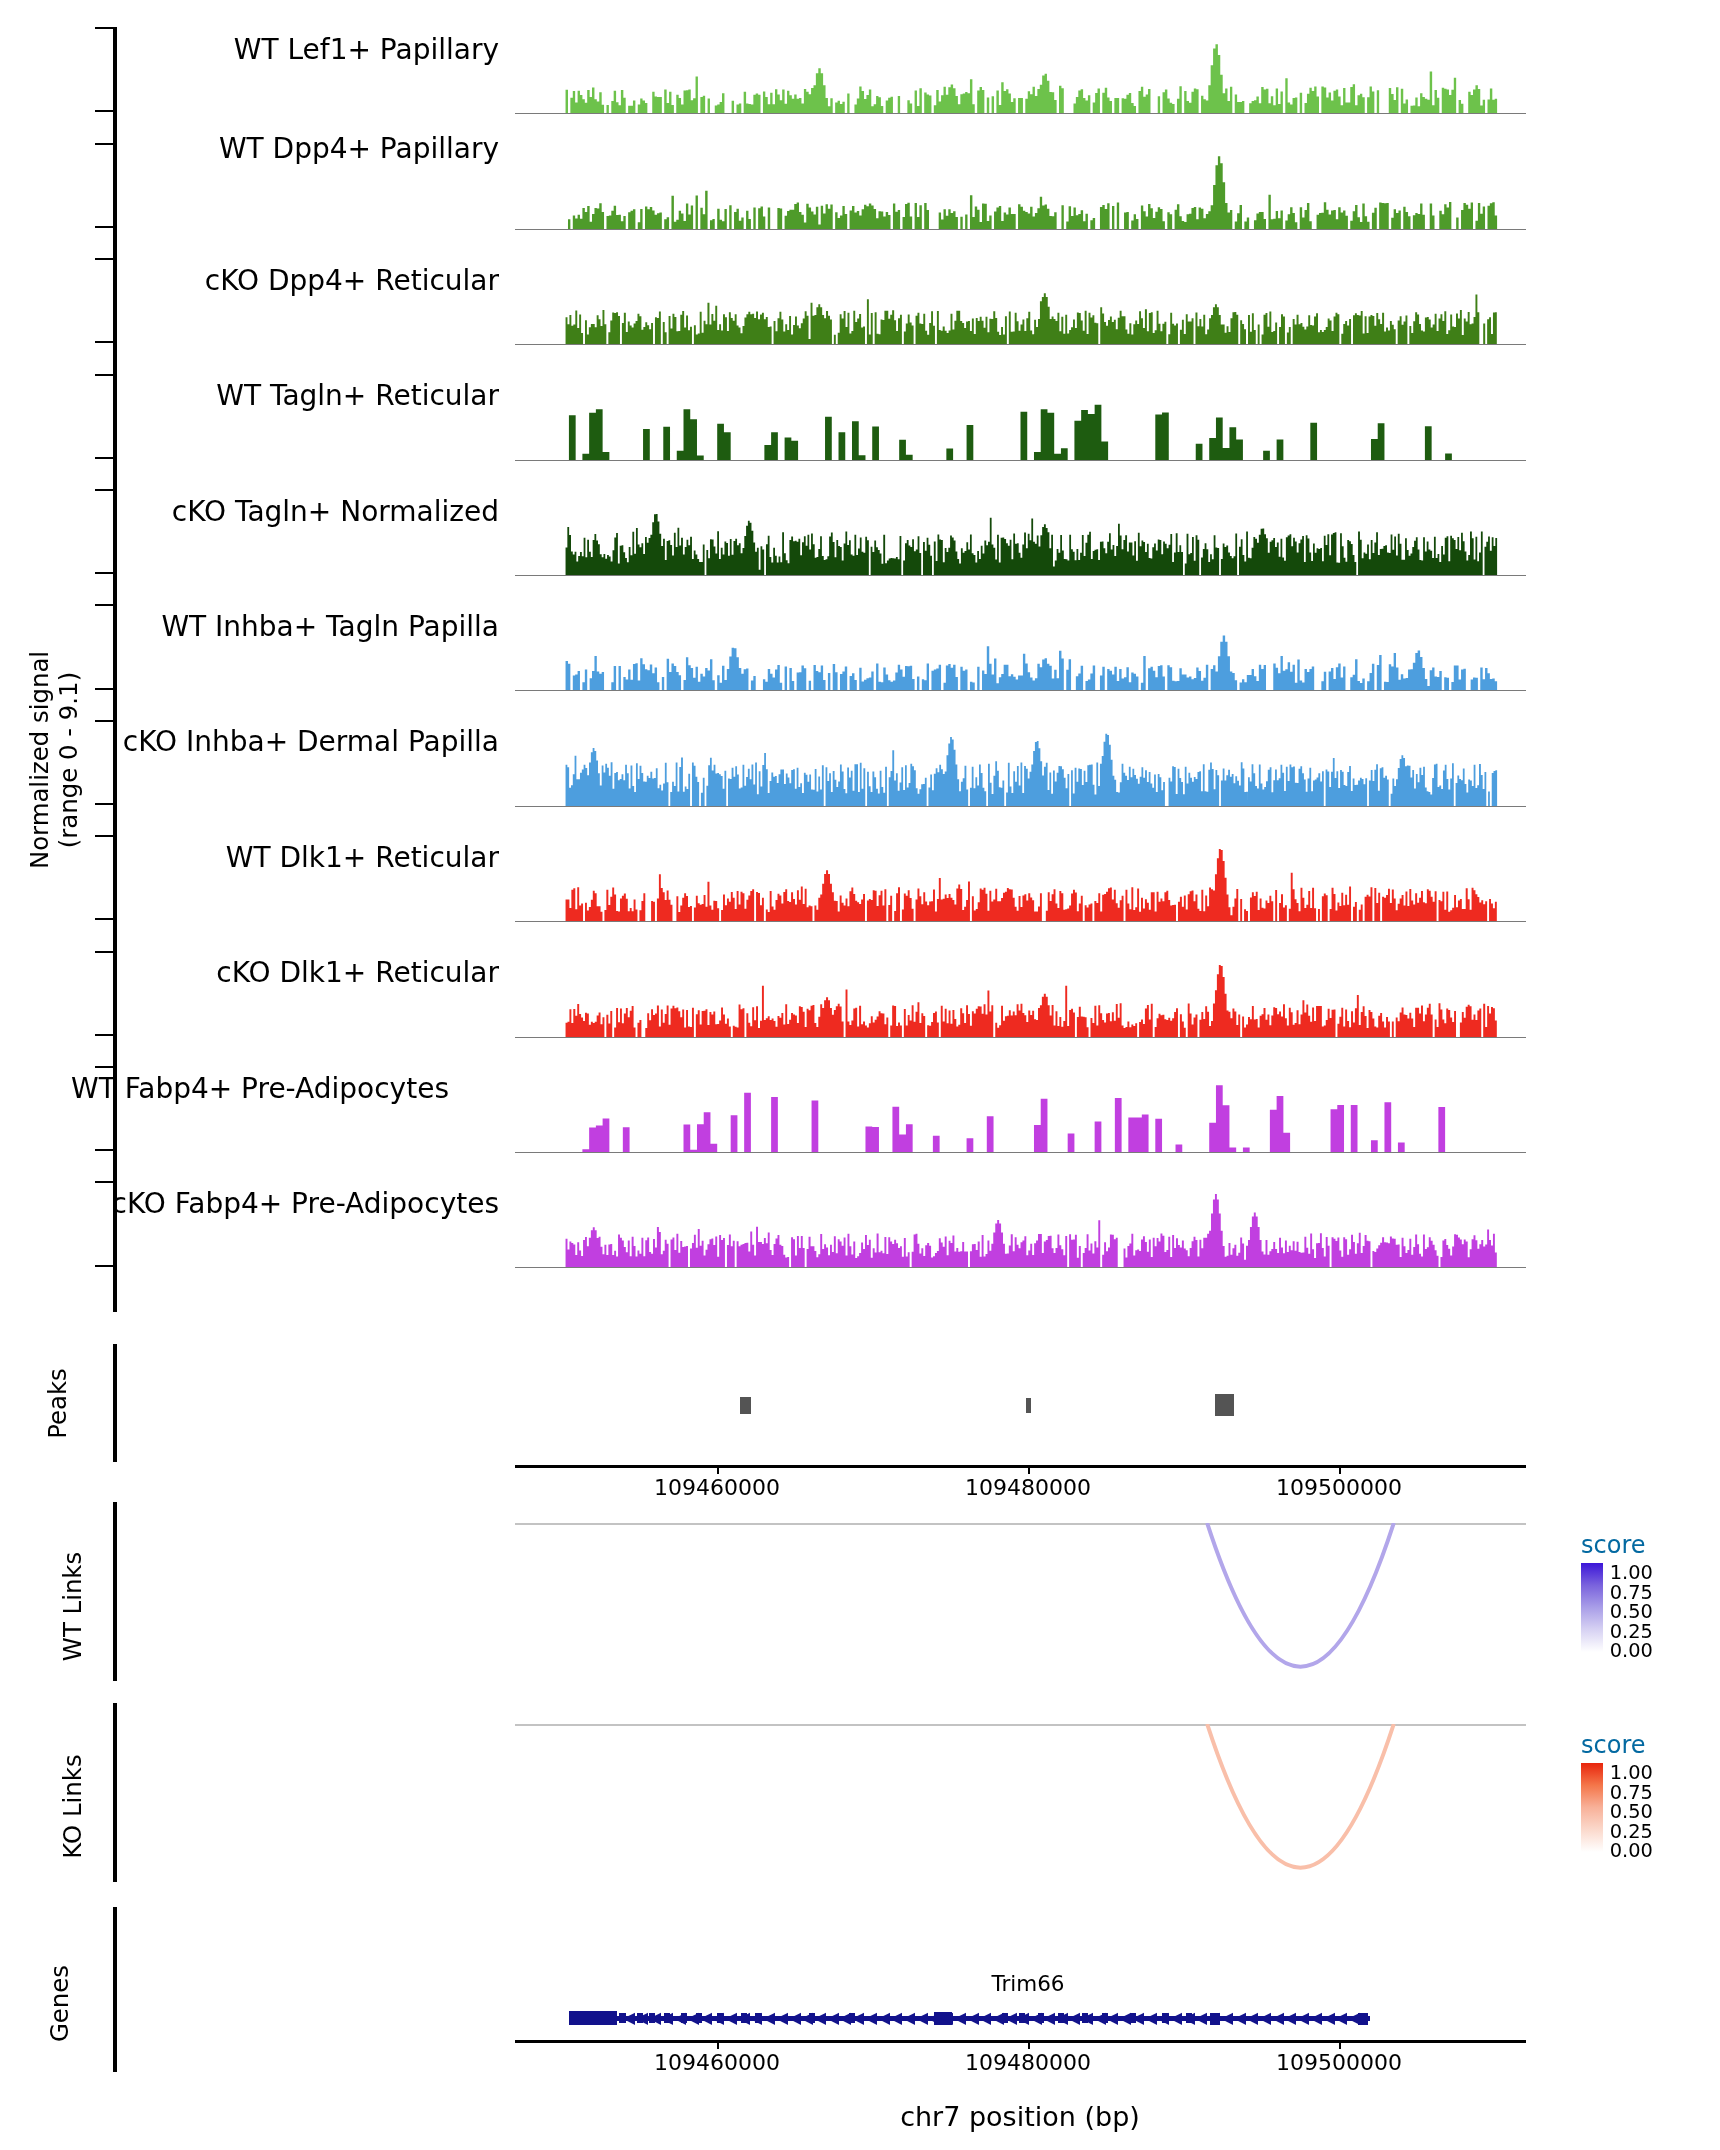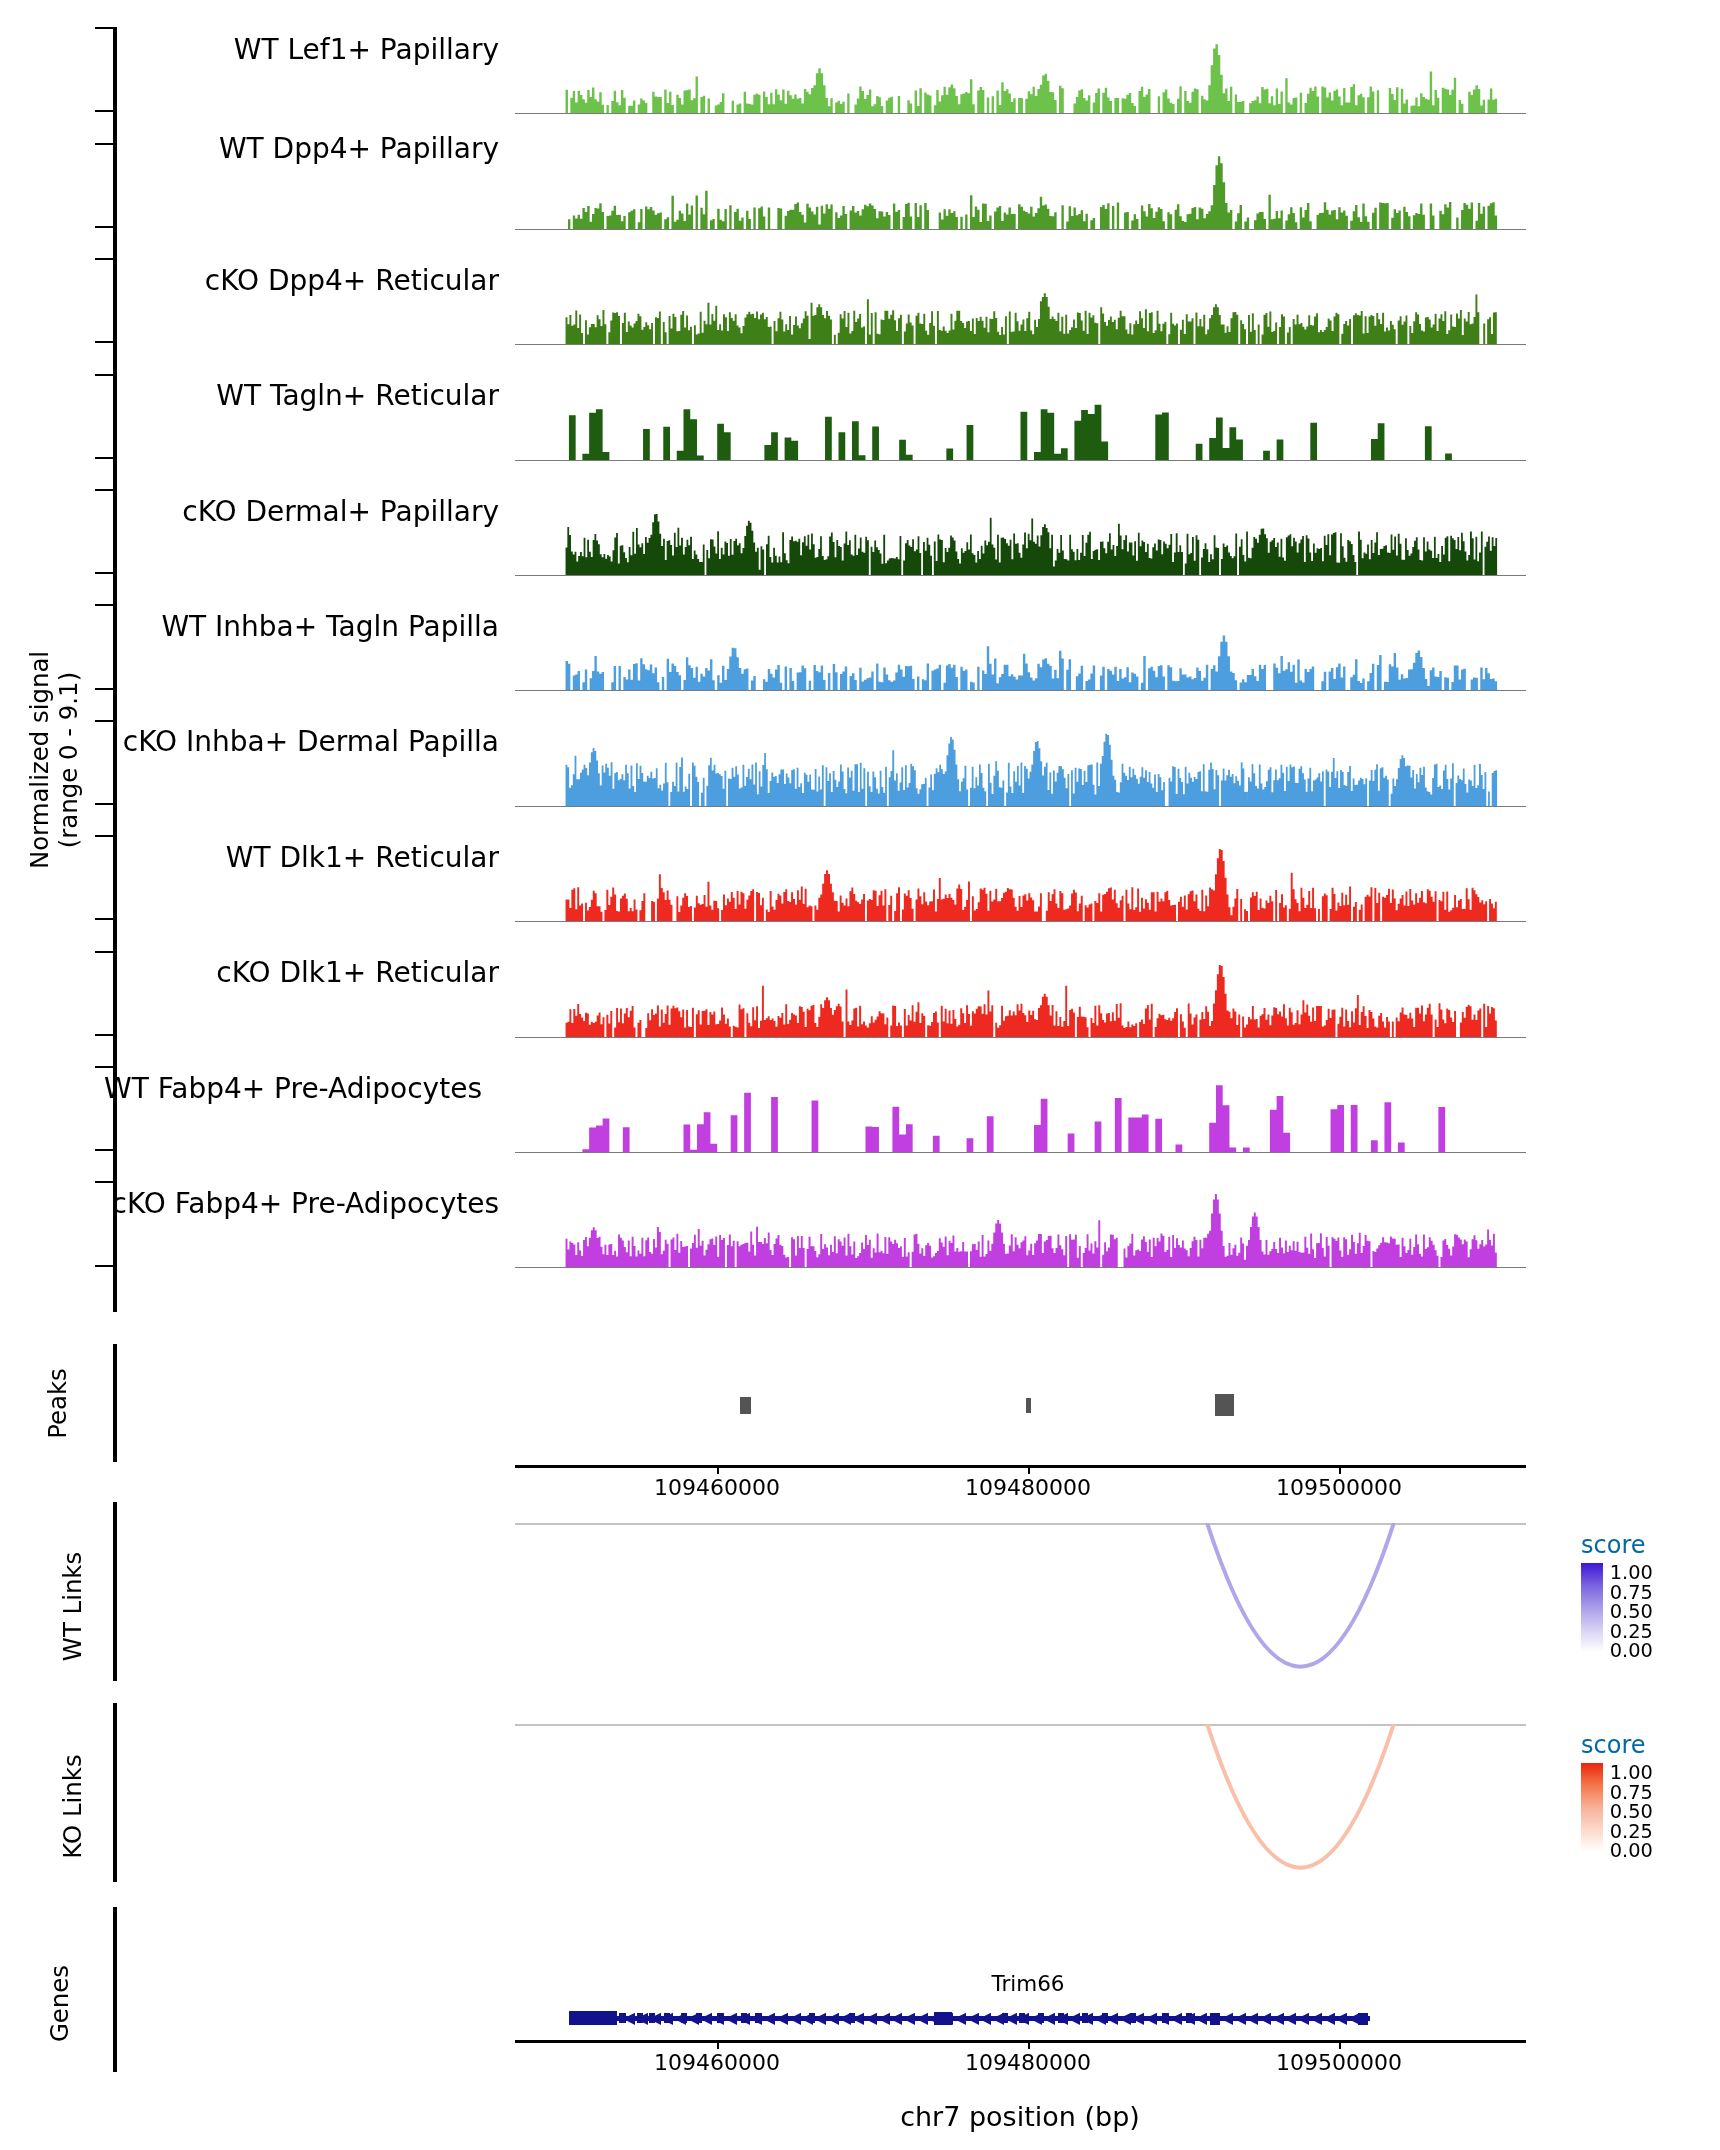--- a/index.html
+++ b/index.html
@@ -432,33 +432,33 @@
     <div class="tick" style="left: 95px; top: 143px; width: 21.5px;"></div>
     <div class="track-label" style="top: 132px; right: 1222px;">WT Dpp4+ Papillary</div>
     <div class="tick" style="left: 95px; top: 341px; width: 21.5px;"></div>
     <div class="tick" style="left: 95px; top: 258px; width: 21.5px;"></div>
     <div class="track-label" style="top: 264px; right: 1222px;">cKO Dpp4+ Reticular</div>
     <div class="tick" style="left: 95px; top: 457px; width: 21.5px;"></div>
     <div class="tick" style="left: 95px; top: 374px; width: 21.5px;"></div>
     <div class="track-label" style="top: 379px; right: 1222px;">WT Tagln+ Reticular</div>
     <div class="tick" style="left: 95px; top: 572px; width: 21.5px;"></div>
     <div class="tick" style="left: 95px; top: 489px; width: 21.5px;"></div>
-    <div class="track-label" style="top: 495px; right: 1222px;">cKO Dermal+ Papillary</div>
+    <div class="track-label" style="top: 495px; right: 1222px;">cKO Tagln+ Normalized</div>
     <div class="tick" style="left: 95px; top: 688px; width: 21.5px;"></div>
     <div class="tick" style="left: 95px; top: 604px; width: 21.5px;"></div>
     <div class="track-label" style="top: 610px; right: 1222px;">WT Inhba+ Tagln Papilla</div>
     <div class="tick" style="left: 95px; top: 803px; width: 21.5px;"></div>
     <div class="tick" style="left: 95px; top: 720px; width: 21.5px;"></div>
     <div class="track-label" style="top: 725px; right: 1222px;">cKO Inhba+ Dermal Papilla</div>
     <div class="tick" style="left: 95px; top: 918px; width: 21.5px;"></div>
     <div class="tick" style="left: 95px; top: 835px; width: 21.5px;"></div>
     <div class="track-label" style="top: 841px; right: 1222px;">WT Dlk1+ Reticular</div>
     <div class="tick" style="left: 95px; top: 1034px; width: 21.5px;"></div>
     <div class="tick" style="left: 95px; top: 951px; width: 21.5px;"></div>
     <div class="track-label" style="top: 956px; right: 1222px;">cKO Dlk1+ Reticular</div>
     <div class="tick" style="left: 95px; top: 1149px; width: 21.5px;"></div>
     <div class="tick" style="left: 95px; top: 1066px; width: 21.5px;"></div>
-    <div class="track-label" style="top: 1072px; right: 1239px; text-align: right;">WT Fabp4+ Pre-Adipocytes</div>
+    <div class="track-label" style="top: 1072px; right: 1272px; text-align: right;">WT Fabp4+ Pre-Adipocytes</div>
     <div class="tick" style="left: 95px; top: 1265px; width: 21.5px;"></div>
     <div class="tick" style="left: 95px; top: 1181px; width: 21.5px;"></div>
     <div class="track-label" style="top: 1187px; right: 1222px; text-align: center;">cKO Fabp4+ Pre-Adipocytes</div>
   </div>
 
 
 </body></html>

